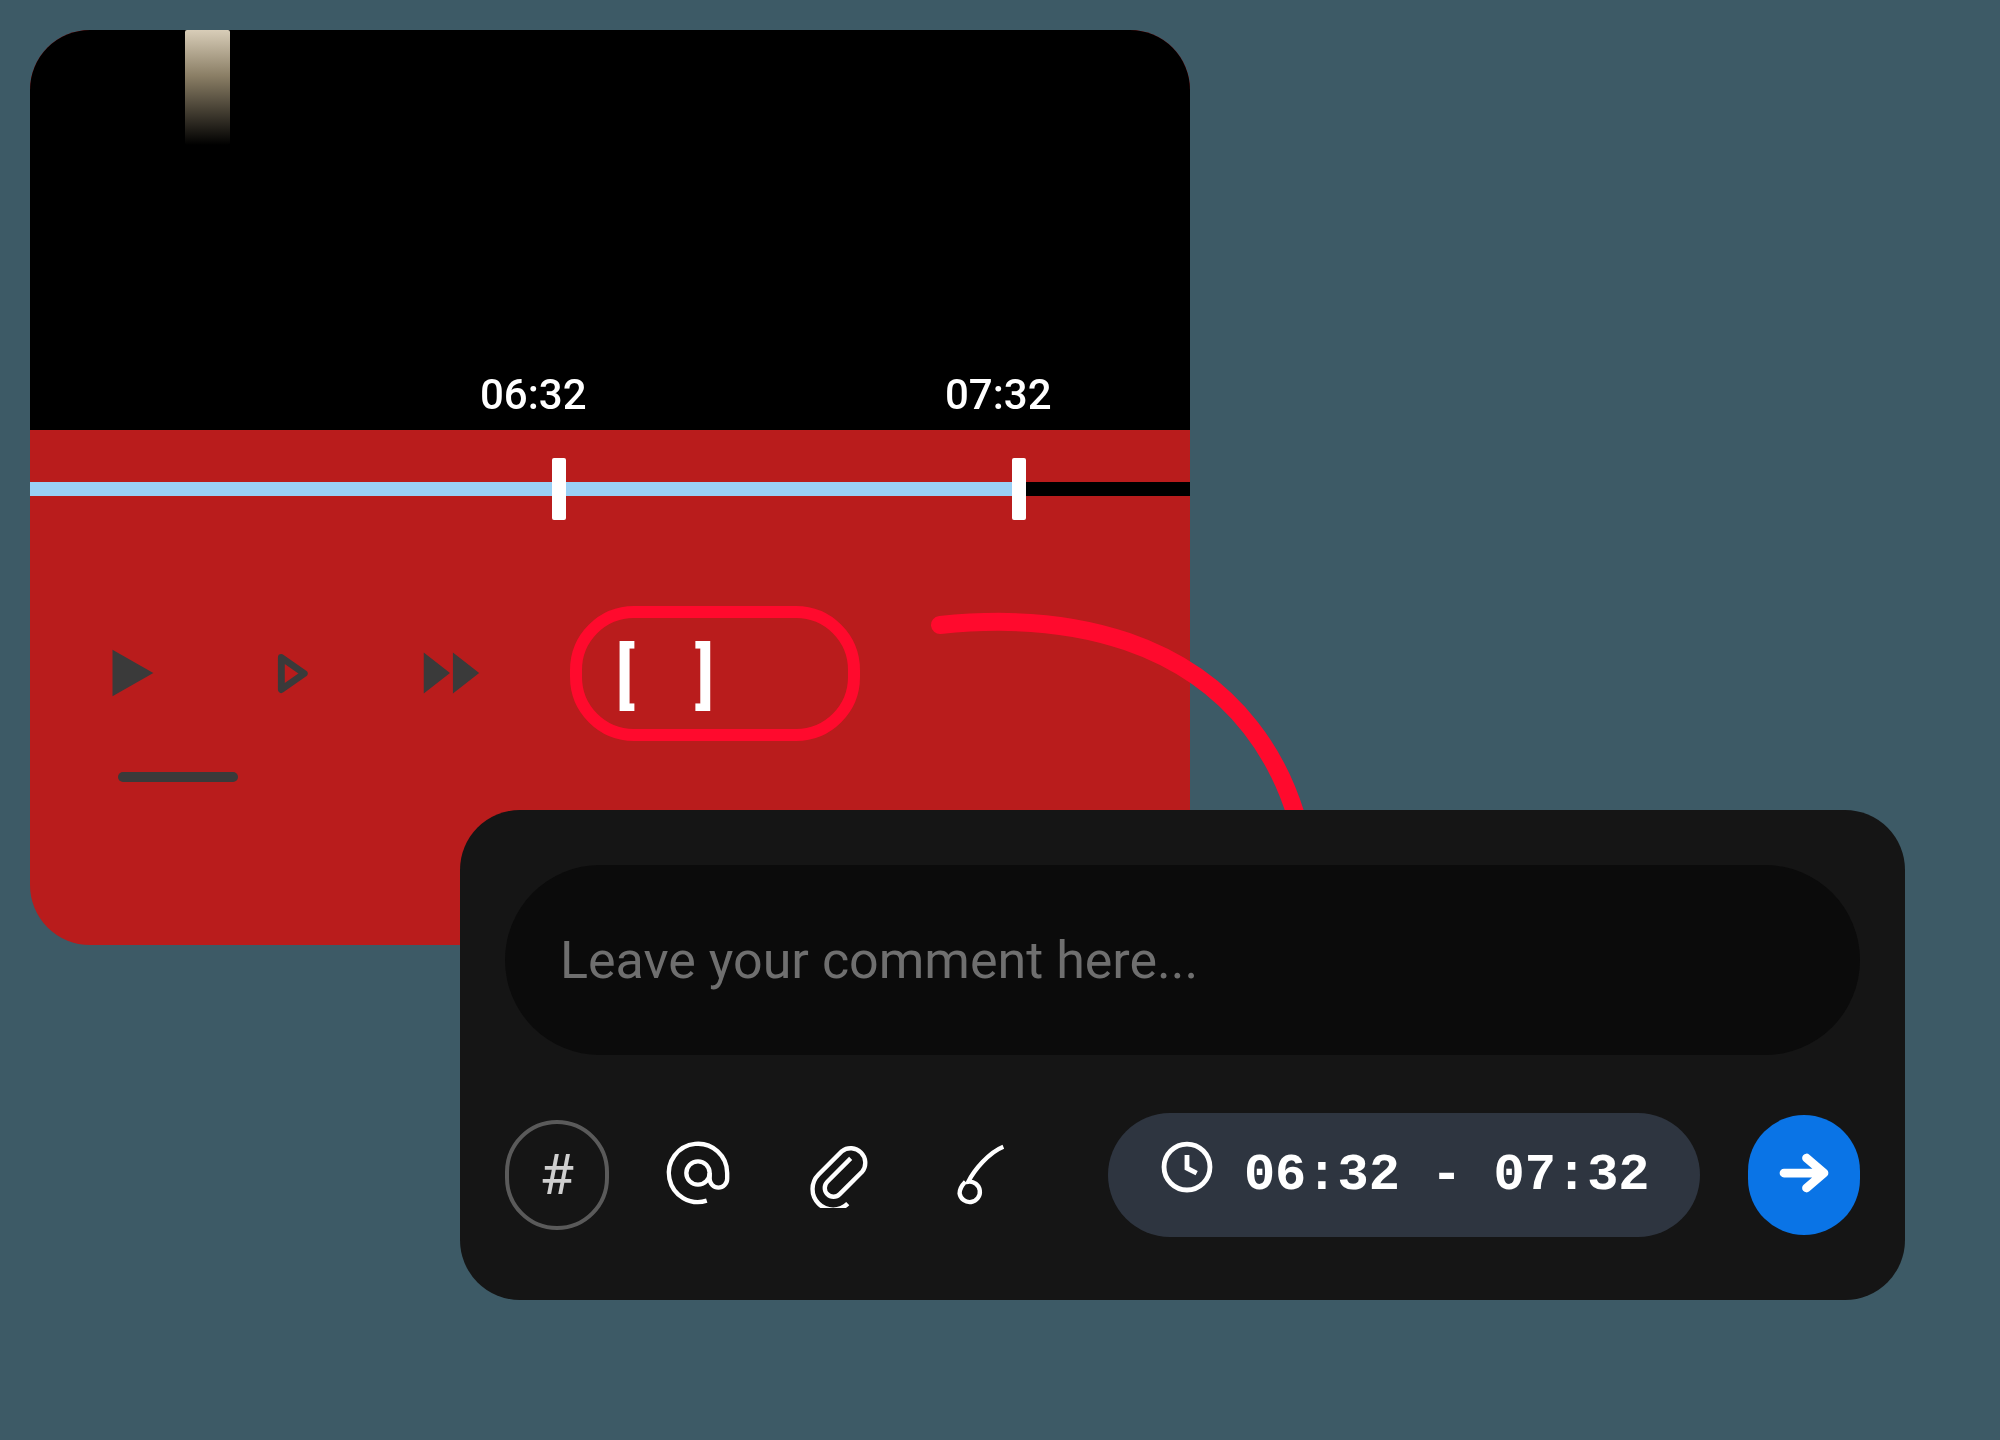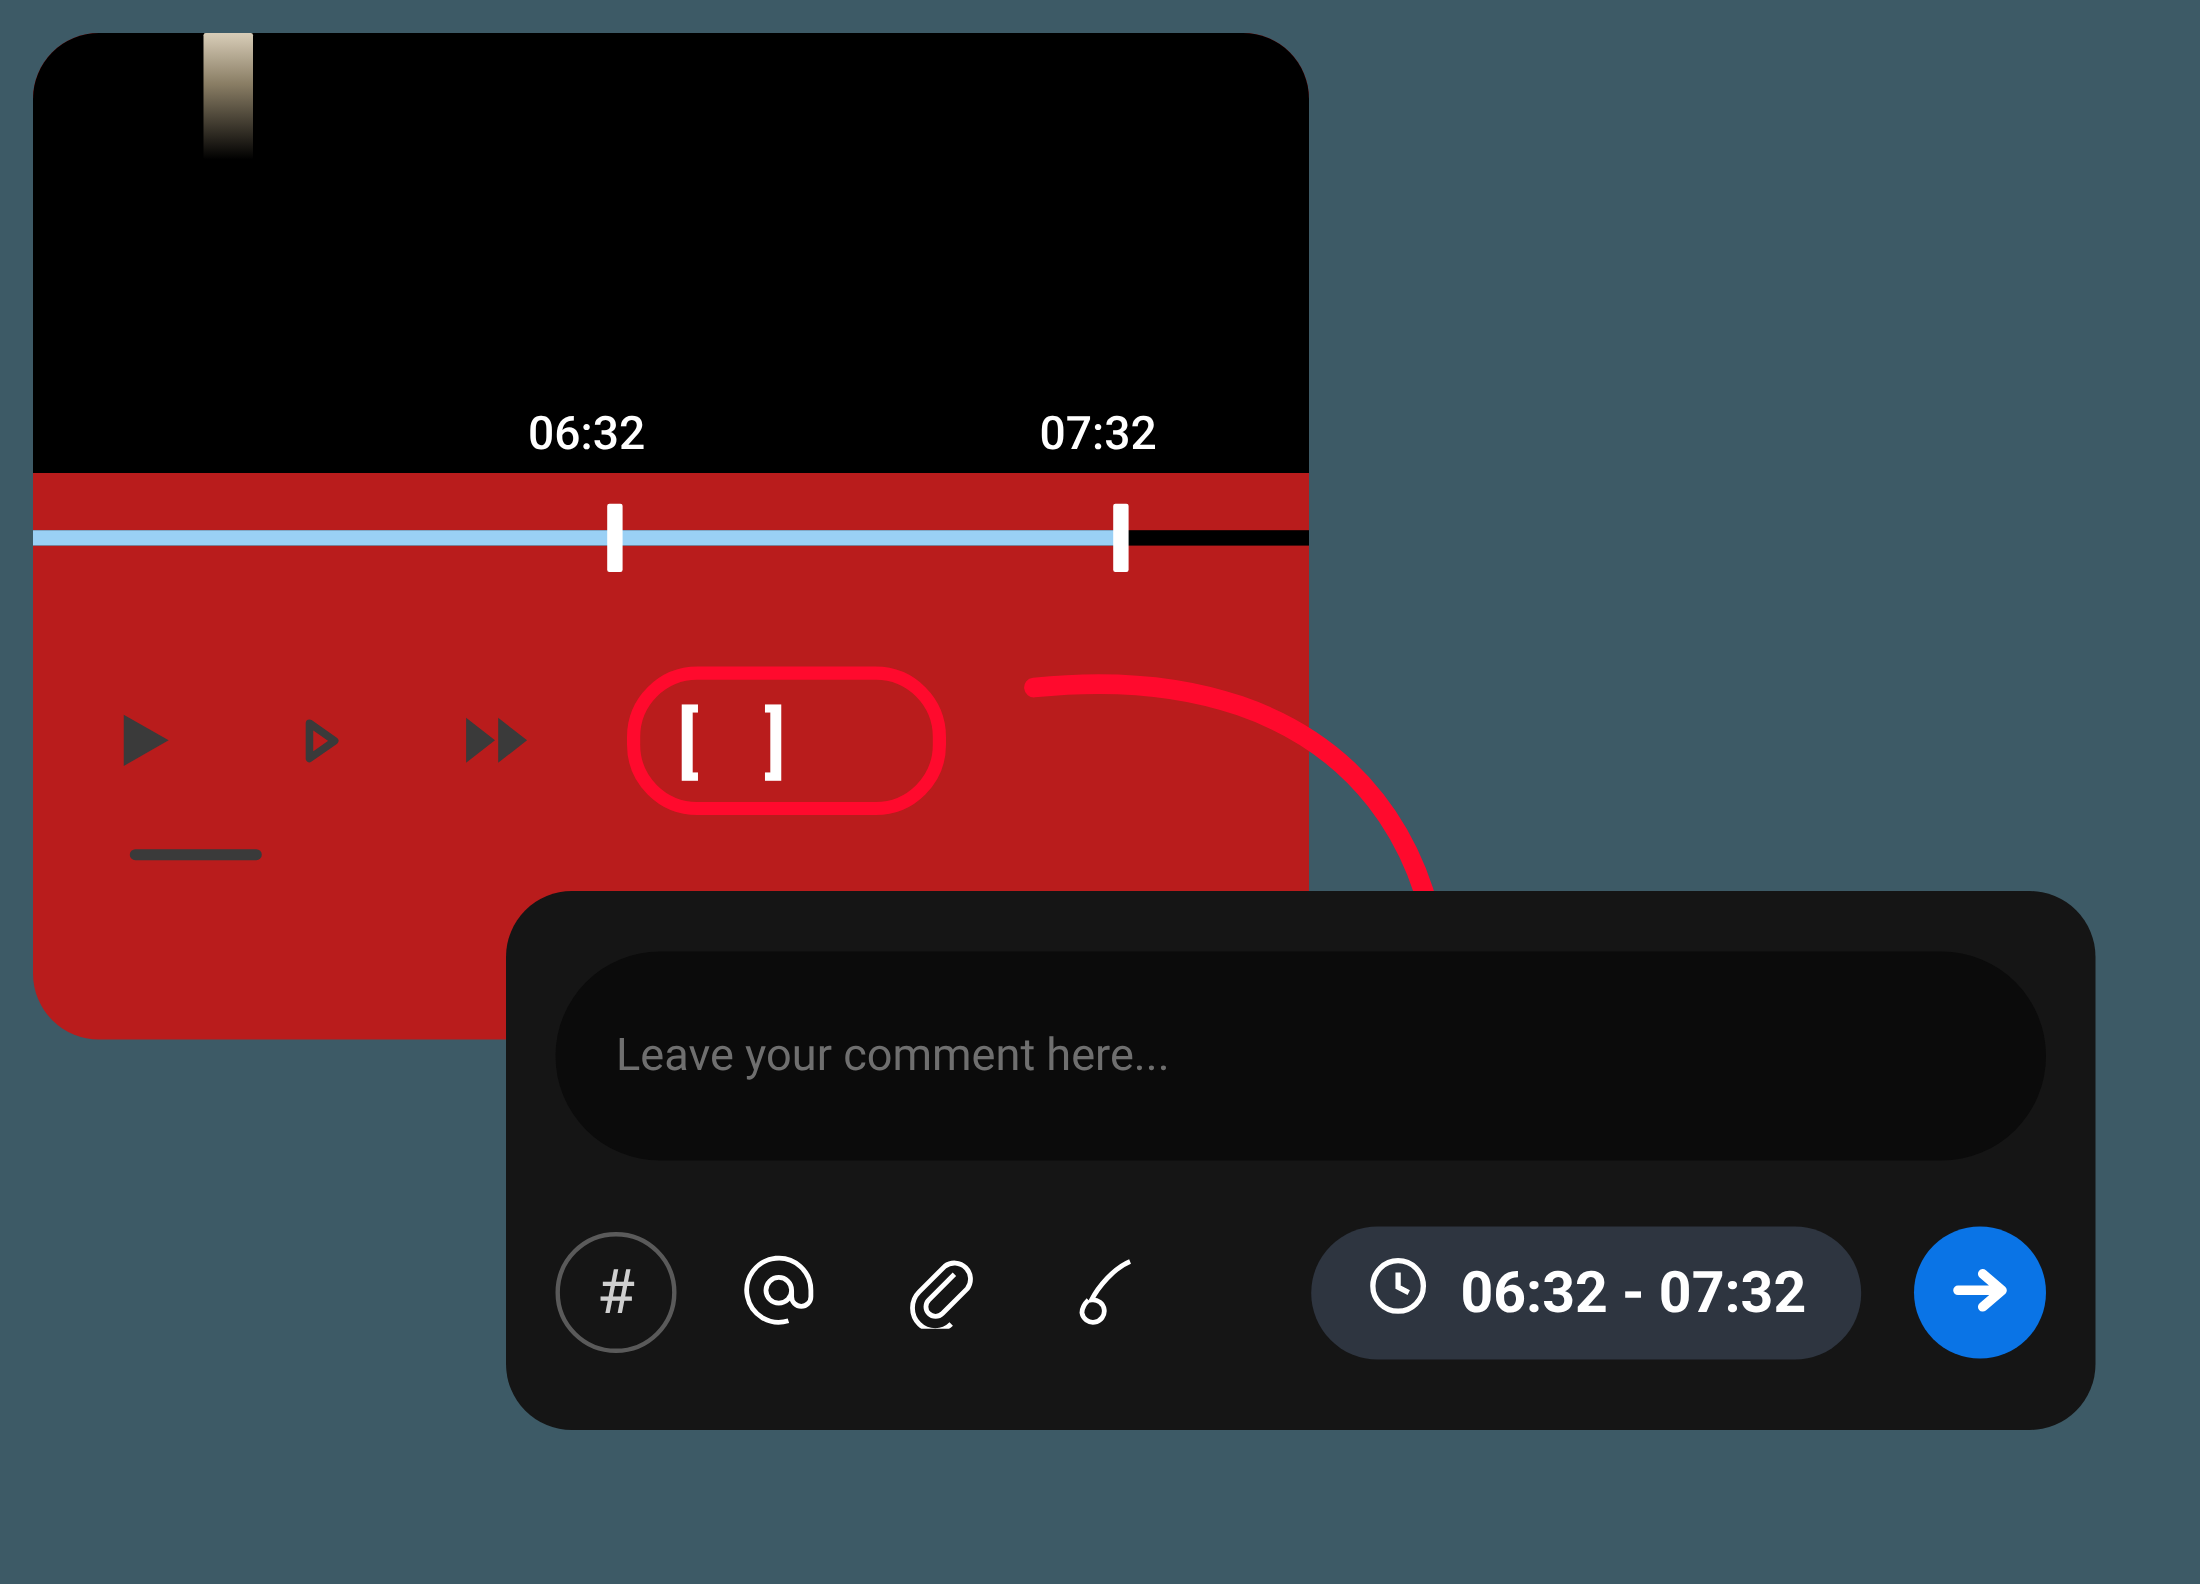--- a/index.html
+++ b/index.html
@@ -36,31 +36,31 @@
 
   
   .comment{
     position:absolute;left:460px;top:810px;width:1445px;height:490px;
     background:#151515;border-radius:60px;
   }
   .comment-input{
     position:absolute;left:45px;top:55px;right:45px;height:190px;
     background:#0b0b0b;border-radius:95px;display:flex;align-items:center;padding:0 55px;
   }
-  .comment-input span{color:#6f6f6f;font-size:41px;}
+  .comment-input span{color:#6f6f6f;font-size:52px;}
 
   .comment-tools{position:absolute;left:45px;top:300px;right:45px;height:130px;display:flex;align-items:center;gap:38px;}
   .tool-btn{width:110px;height:110px;display:flex;align-items:center;justify-content:center;color:#fff;}
   .tool-btn svg{width:70px;height:70px;stroke:#fff;stroke-width:3;fill:none;}
   .hash-circle{border:4px solid #5a5a5a;border-radius:55px;}
   .hash-circle span{font-size:56px;color:#cfcfcf;font-weight:400;}
 
   .time-pill{
     display:flex;align-items:center;gap:28px;
-    background:#2e3540;border-radius:70px;padding:25px 50px;
+    background:#2e3540;border-radius:70px;padding:25px 50px;font-family:Liberation Mono, monospace;
   }
   .time-pill svg{width:58px;height:58px;stroke:#fff;stroke-width:4;fill:none;}
   .time-pill span{color:#fff;font-size:52px;font-weight:700;white-space:nowrap;}
 
   .send-btn{
     width:120px;height:120px;border-radius:60px;background:#0a74e6;
     display:flex;align-items:center;justify-content:center;margin-left:10px;
   }
   .send-btn svg{width:60px;height:60px;stroke:#fff;stroke-width:7;fill:none;}
 

